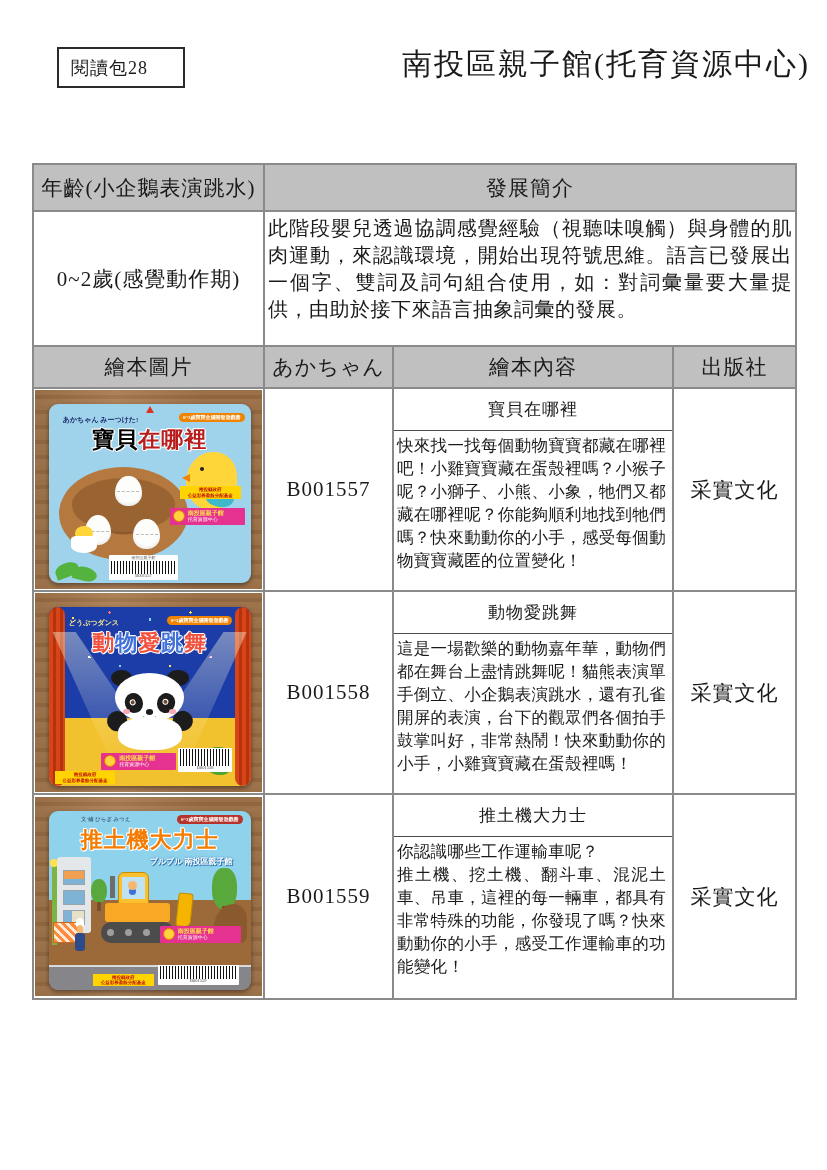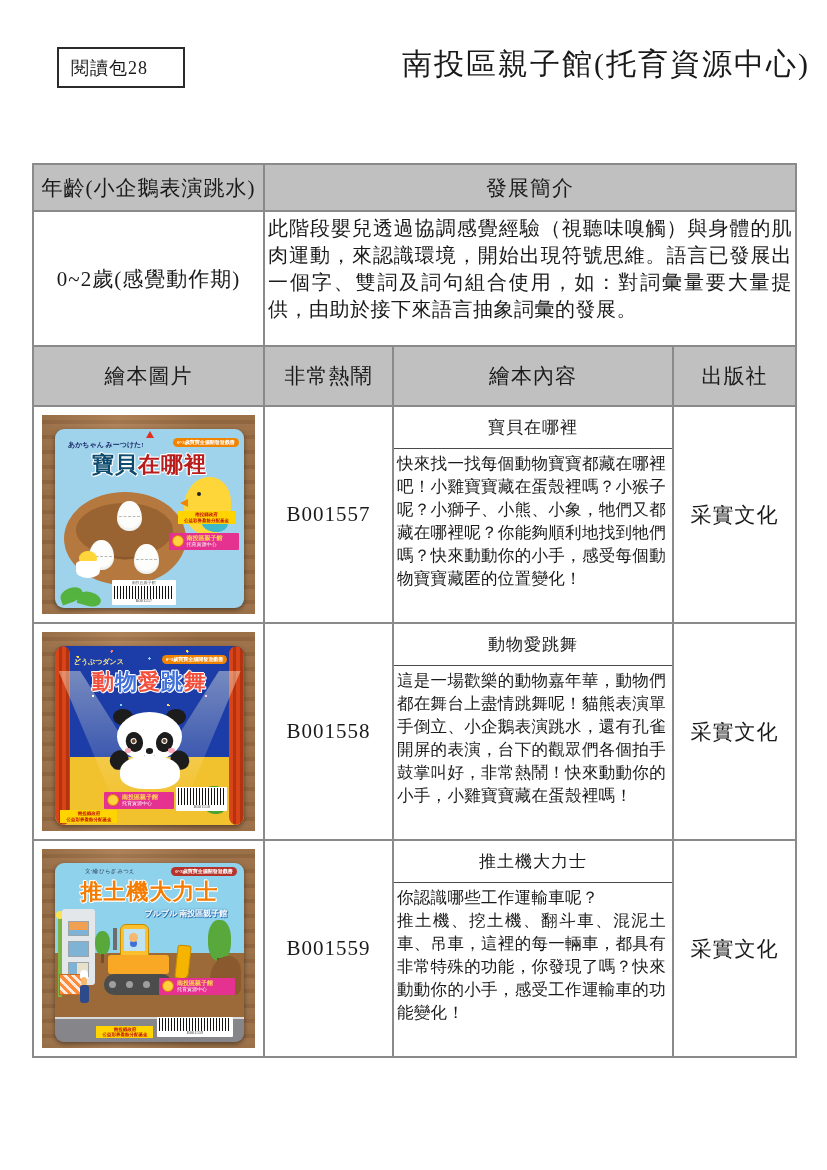--- a/index.html
+++ b/index.html
@@ -16,21 +16,21 @@
   .title-l2 { font-size:30px; letter-spacing:3px; line-height:48px; }
 
   
   table.main { position:absolute; left:32px; top:163px; width:763px;
     border-collapse:collapse; table-layout:fixed; }
   table.main td { border:2px solid #8a8a8a; overflow:hidden; }
   .gray { background:#c0c0c0; }
   .cellc { text-align:center; vertical-align:middle; font-size:21px; letter-spacing:1px; }
   .intro { font-size:20px; line-height:27px; text-align:justify; padding:3px 3px 0 3px;
            vertical-align:top; letter-spacing:0.5px; }
-  .imgcell { padding:8px; vertical-align:middle; }
+  .imgcell { padding:1px; vertical-align:middle; }
   .codecell, .pubcell { text-align:center; vertical-align:middle; font-size:21px; letter-spacing:1px; }
   .contentcell { padding:0; vertical-align:top; }
   .btitle { height:42px; line-height:42px; text-align:center; font-size:17px;
     border-bottom:1px solid #4a4a4a; letter-spacing:1px; }
   .bdesc { font-size:16.5px; line-height:23px; padding:3px 6px 0 3px;
     white-space:pre-line; text-align:justify; letter-spacing:0.3px; }
 
   
   .photo { position:relative; width:100%; height:199px; overflow:hidden;
     background:
@@ -219,36 +219,36 @@
       <td class="gray cellc">年齡(小企鵝表演跳水)</td>
       <td class="gray cellc" colspan="3">發展簡介</td>
     </tr>
 
     <tr style="height:135px">
       <td class="cellc">0~2歲(感覺動作期)</td>
       <td class="intro" colspan="3">此階段嬰兒透過協調感覺經驗（視聽味嗅觸）與身體的肌肉運動，來認識環境，開始出現符號思維。語言已發展出一個字、雙詞及詞句組合使用，如：對詞彙量要大量提供，由助於接下來語言抽象詞彙的發展。</td>
     </tr>
 
 
-    <tr style="height:60px">
+    <tr style="height:42px">
       <td class="gray cellc">繪本圖片</td>
-      <td class="gray cellc">非常熱鬧</td>
+      <td class="gray cellc">あかちゃん</td>
       <td class="gray cellc">繪本內容</td>
       <td class="gray cellc">出版社</td>
     </tr>
 
     <tr style="height:203px">
       <td class="imgcell">
         <div class="photo">
           <div class="cover cover1">
             <div class="c1-arrow"></div>
             <div class="tinytext c1-top">あかちゃん みーつけた!</div>
             <div class="pill c1-pill">0~3歲寶寶全腦開發遊戲書</div>
             <div class="cover-title c1-title">
-              <span style="color:#0c4a6e">寶貝</span><span style="color:#b91c1c">在哪裡</span>
+              <span style="color:#000000">寶貝</span><span style="color:#b91c1c">在哪裡</span>
             </div>
             <div class="c1-nest"></div>
             <div class="egg" style="left:33%;top:40%;width:13%;height:17%"></div>
             <div class="egg" style="left:18%;top:62%;width:13%;height:17%"></div>
             <div class="egg" style="left:42%;top:64%;width:13%;height:17%"></div>
             <div class="c1-chick">
               <div class="body"></div>
               <div class="eye"></div>
               <div class="beak"></div>
               <div class="wing"></div>

